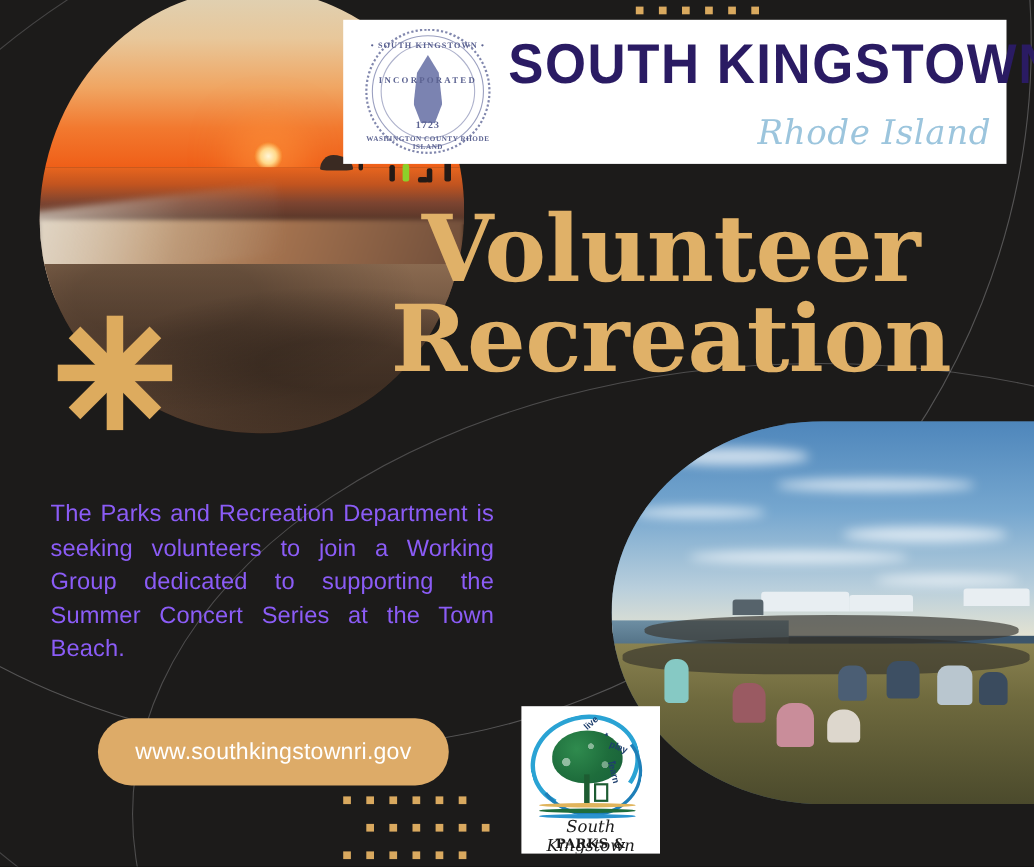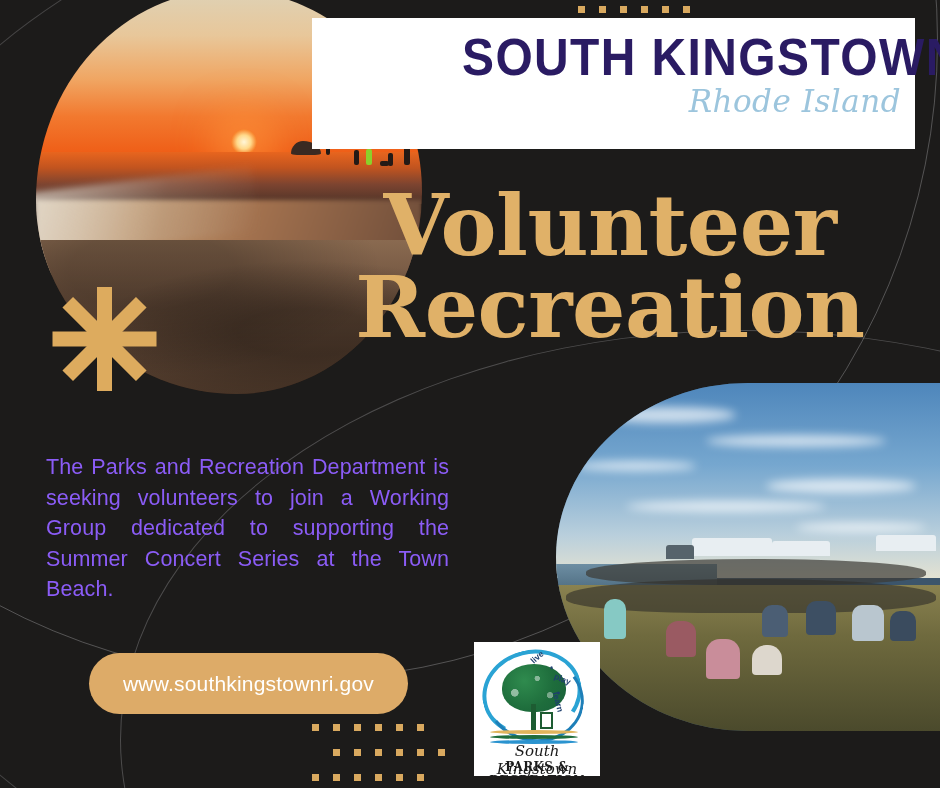--- a/index.html
+++ b/index.html
@@ -133,21 +133,21 @@
     font-weight:bold;
     font-size:51px;
     line-height:1;
     letter-spacing:1.5px;
     color:#2a1b63;
     transform:scaleX(0.94);
     transform-origin:left center;
     white-space:nowrap;
   }
   .wm-sub {
-    margin-top:0;
+    margin-top:20px;
     text-align:right;
     padding-right:6px;
     font-family:"DejaVu Serif", serif;
     font-style:italic;
     font-size:31px;
     color:#9cc5dd;
     letter-spacing:.5px;
     white-space:nowrap;
   }
 
@@ -356,20 +356,30 @@
     <div class="walker" style="left:318px;top:160px;width:5px;height:15px;"></div>
     <div class="walker hi" style="left:330px;top:159px;width:6px;height:16px;"></div>
     <div class="walker" style="left:352px;top:163px;width:5px;height:13px;"></div>
     <div class="walker" style="left:368px;top:156px;width:6px;height:19px;"></div>
     <div class="walker" style="left:290px;top:154px;width:4px;height:11px;"></div>
     <div class="walker" style="left:344px;top:171px;width:9px;height:5px;"></div>
   </div>
 
   <div class="header-band">
 
+    <div class="seal">
+      <div class="seal-ring"></div>
+      <div class="seal-ring2"></div>
+      <div class="seal-ring3"></div>
+      <div class="seal-arrow"></div>
+      <div class="seal-txt seal-top">• SOUTH  KINGSTOWN •</div>
+      <div class="seal-txt seal-mid">INCORPORATED</div>
+      <div class="seal-txt seal-year">1723</div>
+      <div class="seal-txt seal-bot">WASHINGTON COUNTY RHODE ISLAND</div>
+    </div>
 
     <div class="wordmark">
       <div class="wm-main">SOUTH KINGSTOWN</div>
       <div class="wm-sub">Rhode Island</div>
     </div>
   </div>
 
   <div class="asterisk">
     <i></i>
       <i></i>

